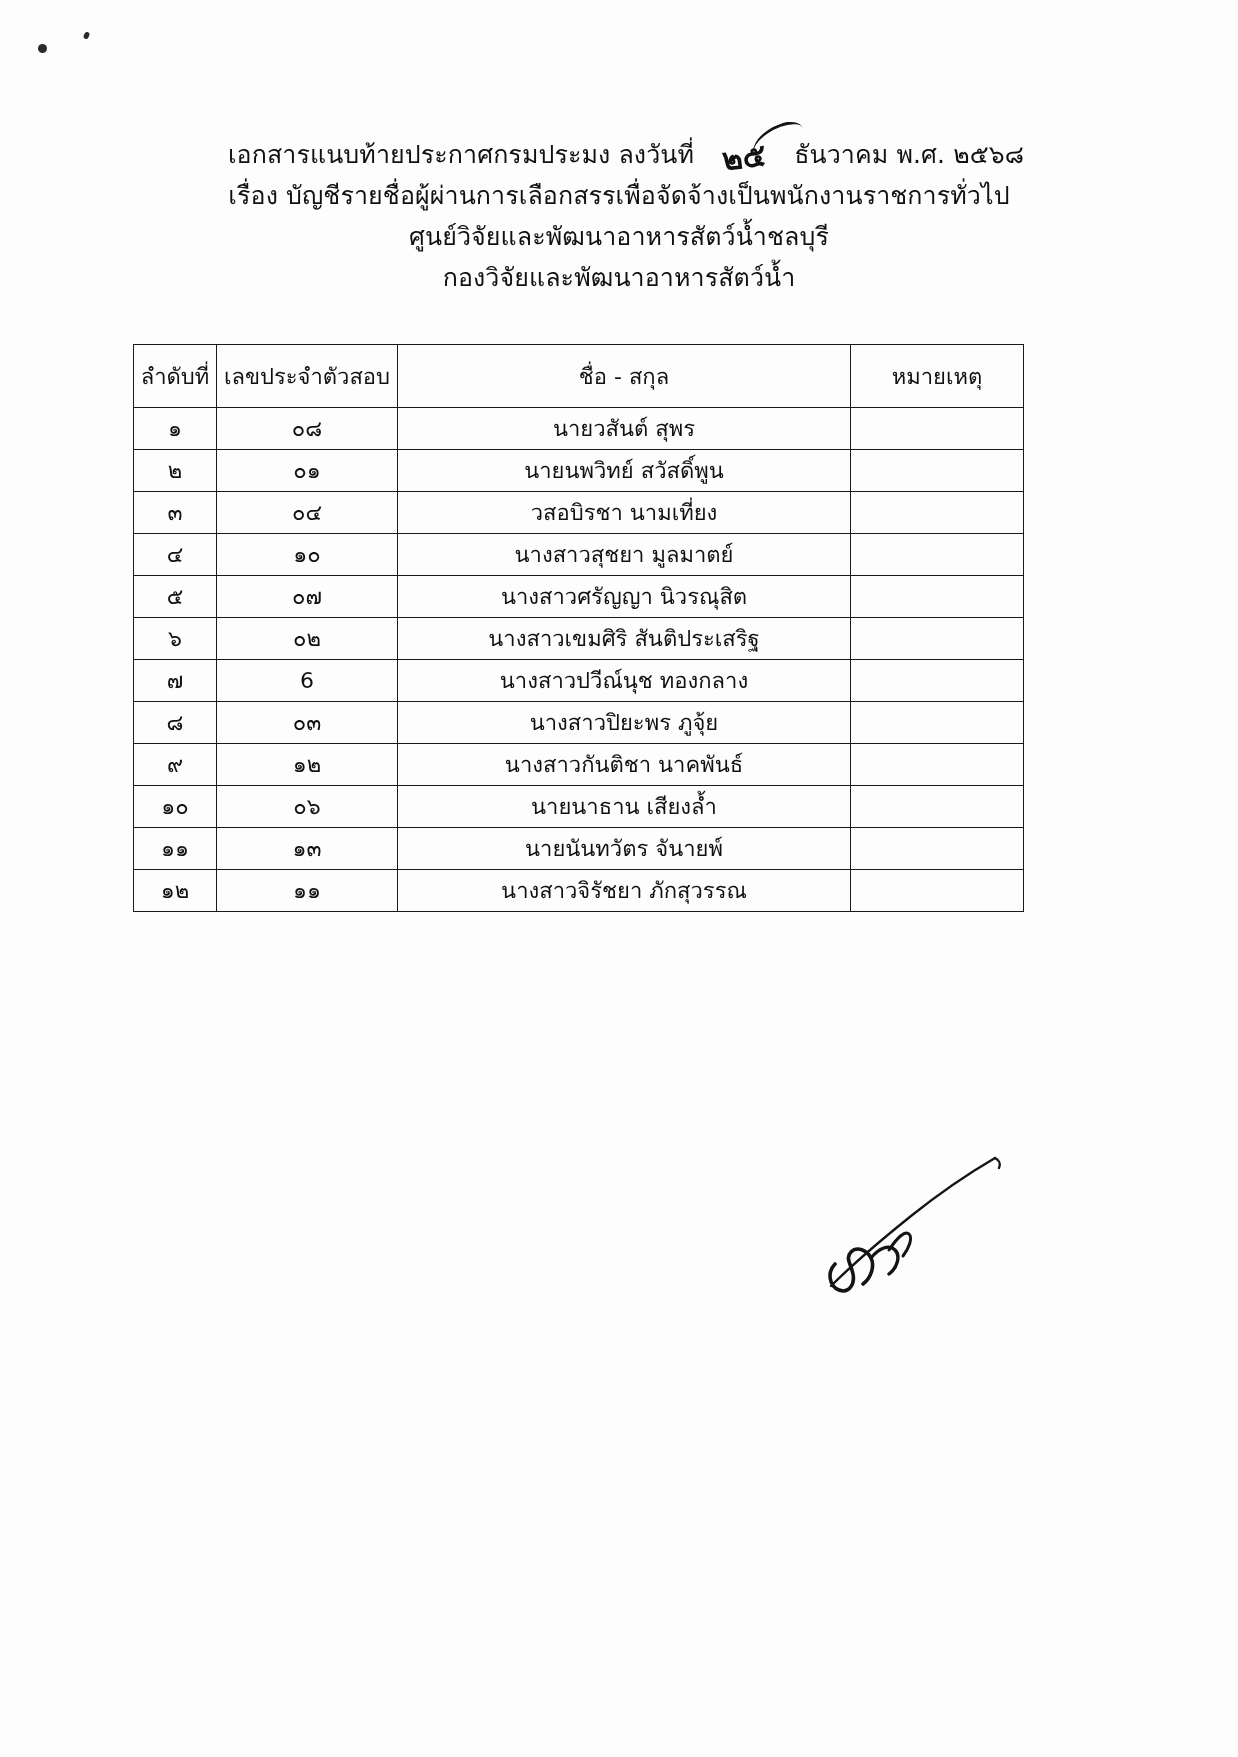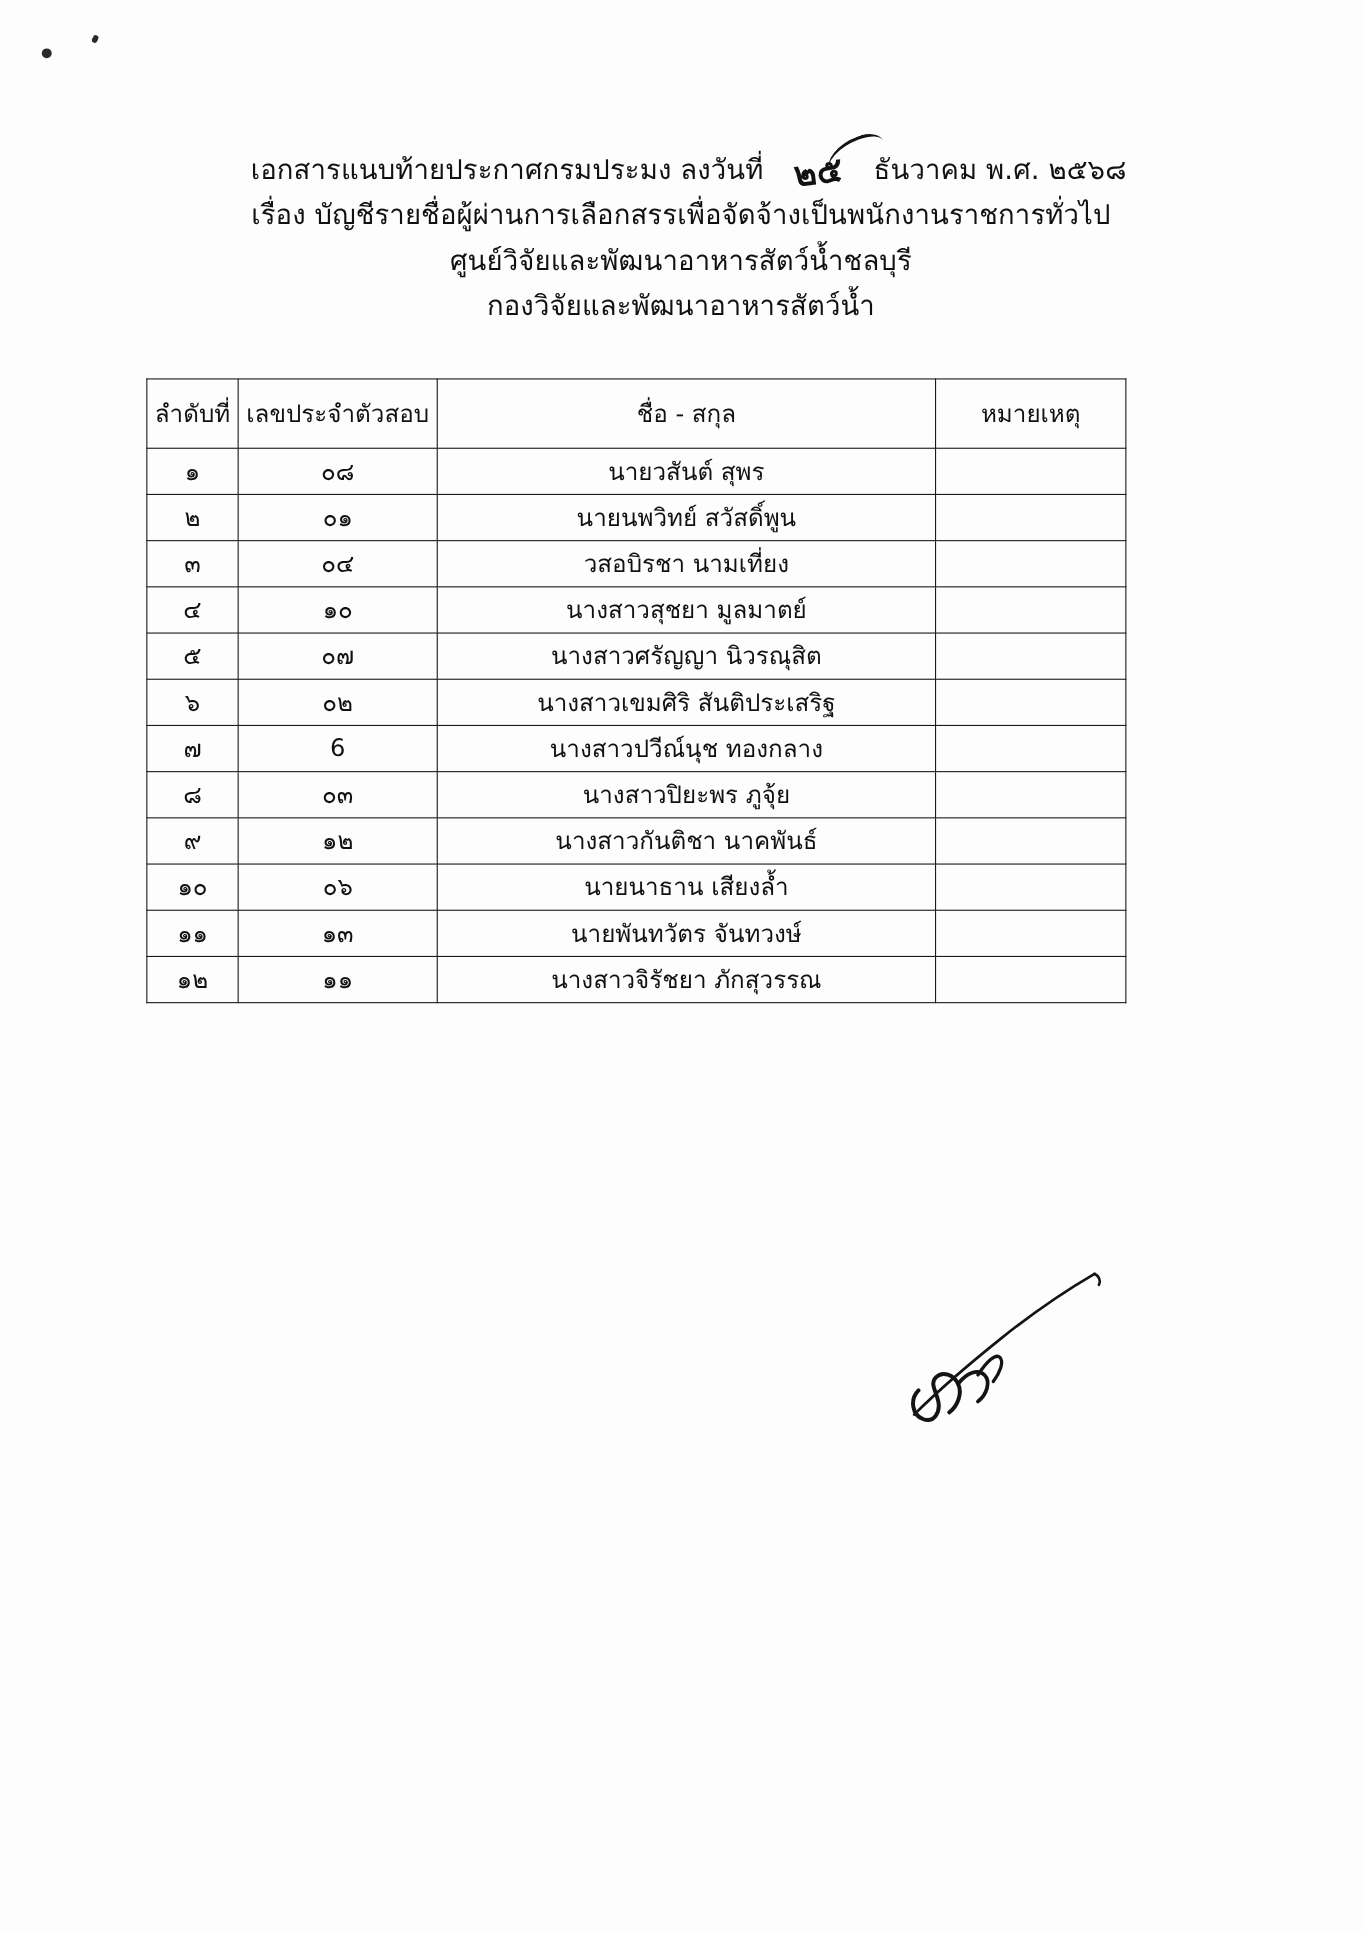--- a/index.html
+++ b/index.html
@@ -220,21 +220,21 @@
           </tr>
           <tr>
             <td class="col-no">๑๐</td>
             <td class="col-code">๐๖</td>
             <td class="col-name">นายนาธาน  เสียงล้ำ</td>
             <td class="col-note"></td>
           </tr>
           <tr>
             <td class="col-no">๑๑</td>
             <td class="col-code">๑๓</td>
-            <td class="col-name">นายพันทวัตร  จันทวงษ์</td>
+            <td class="col-name">นายนันทวัตร  จันายพ์</td>
             <td class="col-note"></td>
           </tr>
           <tr>
             <td class="col-no">๑๒</td>
             <td class="col-code">๑๑</td>
             <td class="col-name">นางสาวจิรัชยา  ภักสุวรรณ</td>
             <td class="col-note"></td>
           </tr>
         </tbody>
     </table>

